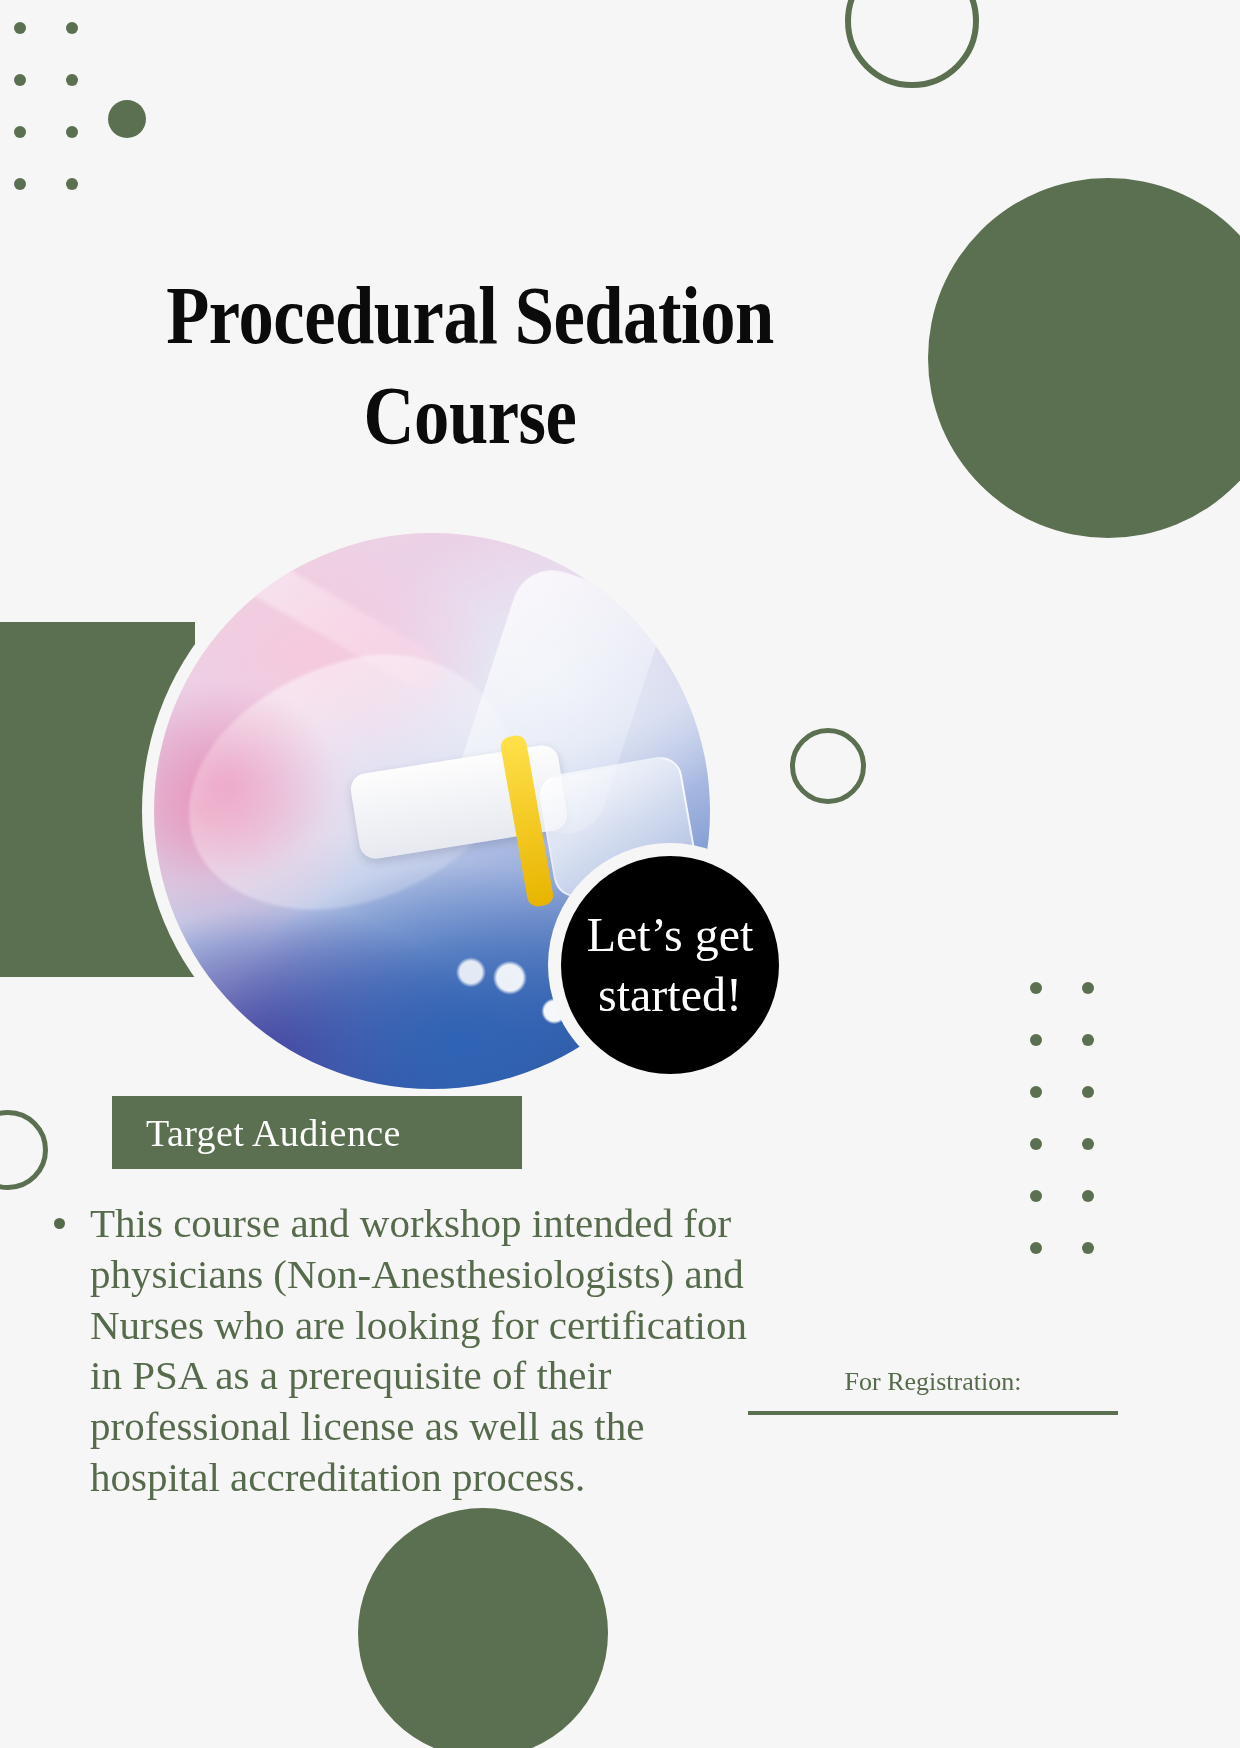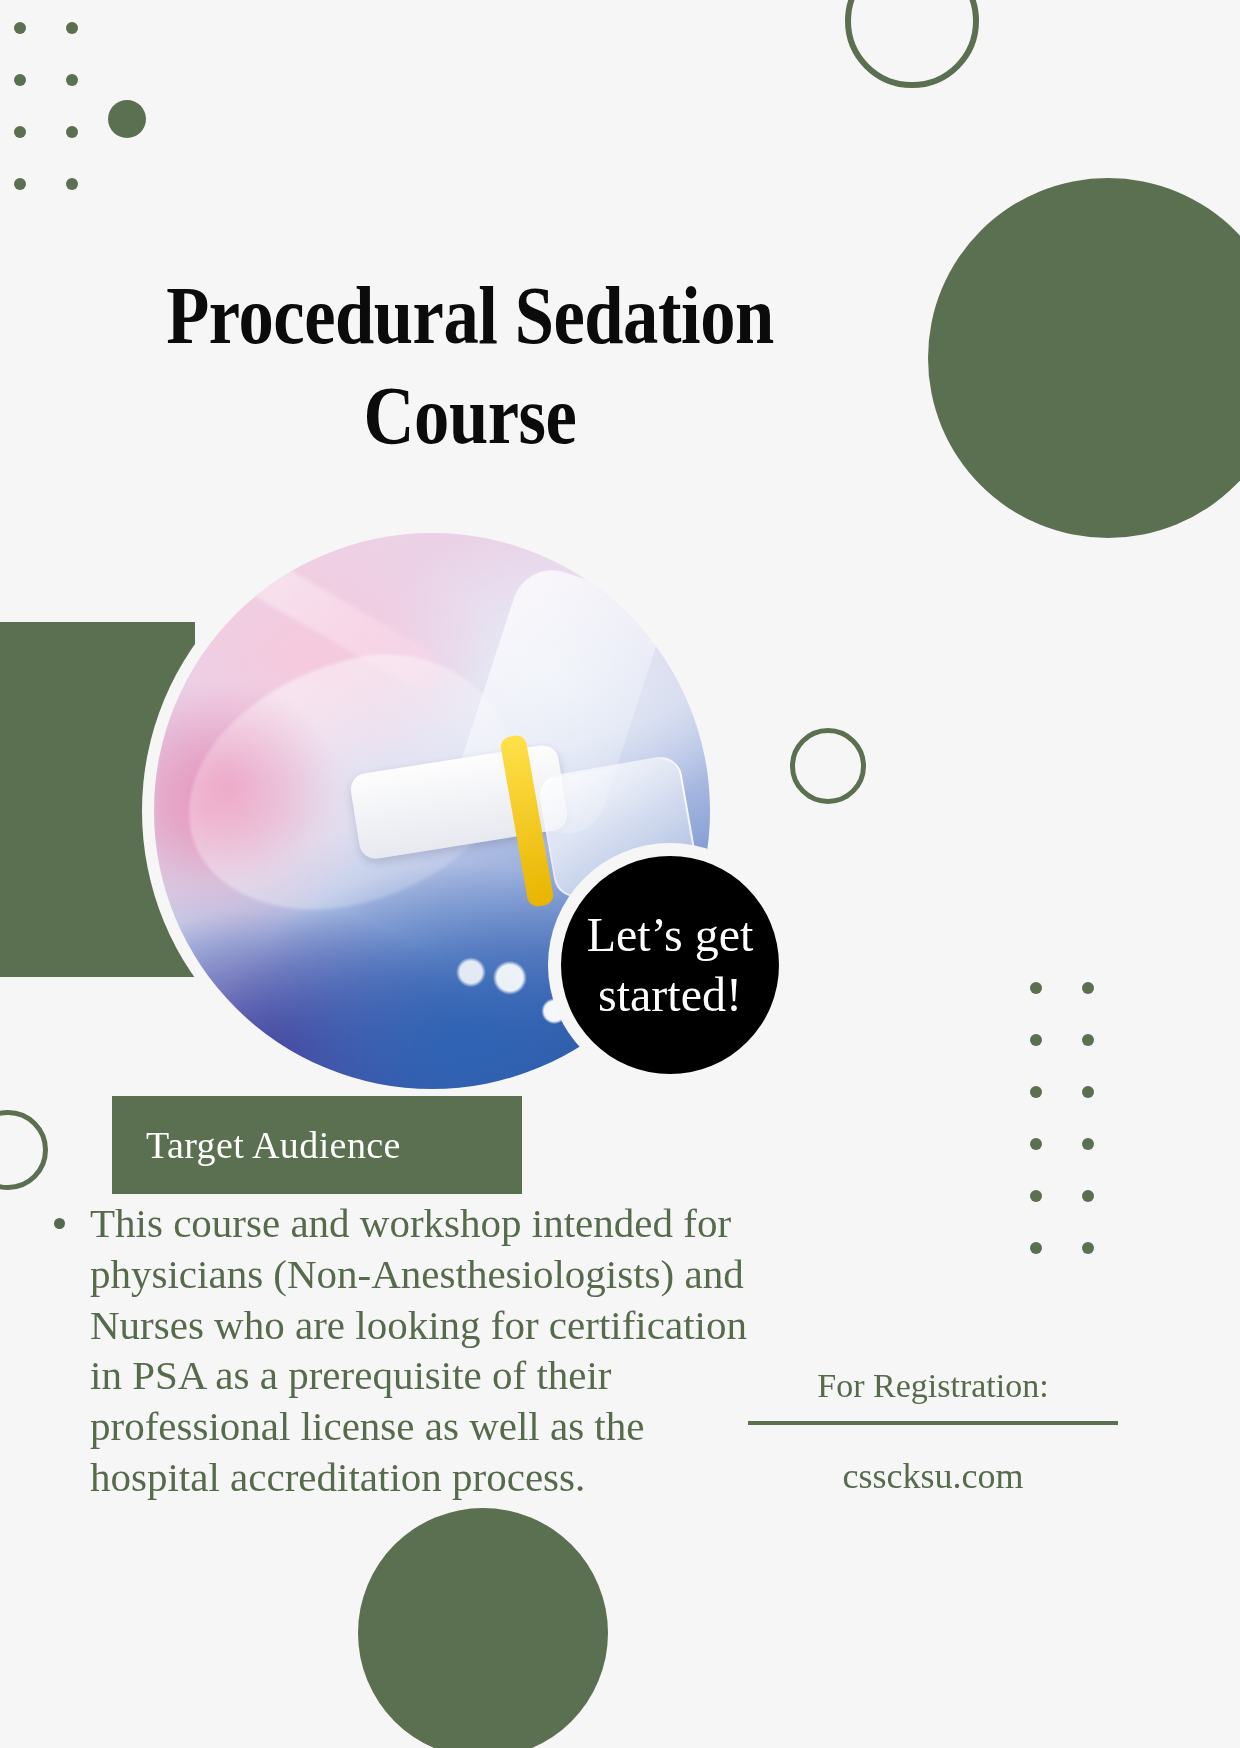--- a/index.html
+++ b/index.html
@@ -235,21 +235,21 @@
     padding: 0 18px;
     box-sizing: border-box;
   }
 
   
   .band {
     position: absolute;
     top: 1096px;
     left: 112px;
     width: 410px;
-    height: 98px;
+    height: 73px;
     background: #5b7050;
     color: #ffffff;
     display: flex;
     align-items: center;
     padding-left: 34px;
     box-sizing: border-box;
     font-size: 38px;
     letter-spacing: 0.4px;
   }
 
@@ -284,21 +284,21 @@
   
   .reg {
     position: absolute;
     top: 1366px;
     left: 748px;
     width: 370px;
     text-align: center;
     color: #566b4c;
   }
   .reg-title {
-    font-size: 34px;
+    font-size: 26px;
     line-height: 1.2;
     white-space: nowrap;
   }
   .reg-rule {
     margin-top: 14px;
     width: 100%;
     height: 4px;
     background: #5b7050;
   }
   .reg-url {
@@ -367,16 +367,15 @@
   <ul class="body-list">
     <li>
       <span class="bullet"></span>
       <span>This course and workshop intended for physicians (Non-Anesthesiologists) and Nurses who are looking for certification in PSA as a prerequisite of their professional license as well as the hospital accreditation process.</span>
     </li>
   </ul>
 
   <div class="reg">
     <div class="reg-title">For Registration:</div>
     <div class="reg-rule"></div>
-    <div class="reg-url">csscksu.com</div>
   </div>
 
 </div>
 
 </body></html>

